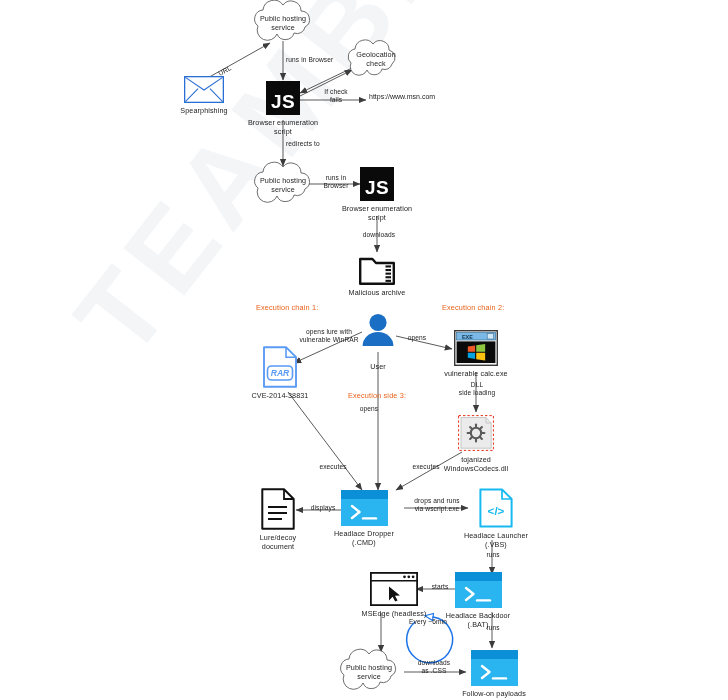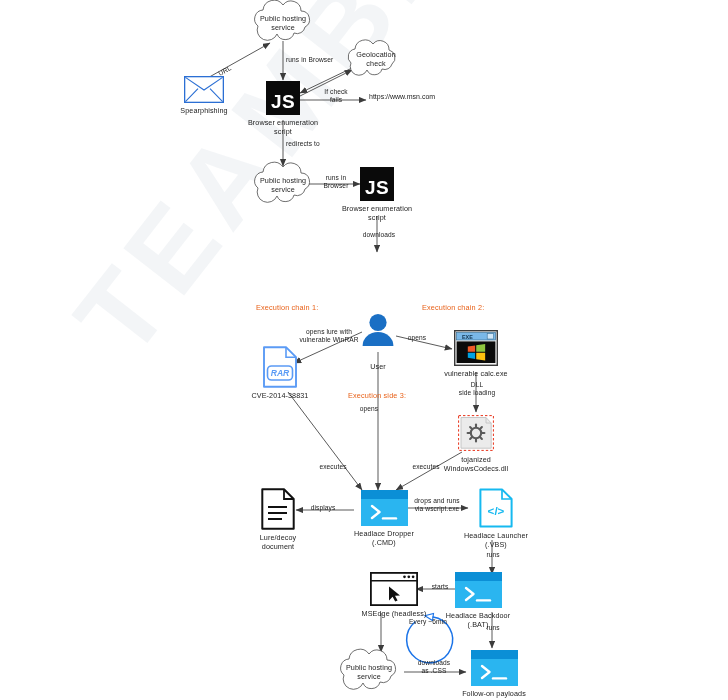--- a/index.html
+++ b/index.html
@@ -202,23 +202,38 @@
   </div>
 
   <div class="node" style="left:318px;top:167px;width:118px;">
     <div class="js-ico">
         <span>JS</span>
       </div>
     <div class="cap">Browser enumeration
 script</div>
   </div>
 
+  <div class="node" style="left:340px;top:255px;width:74px;">
+    <div class="ico arch">
+      <svg viewBox="0 0 36 30" width="36" height="30">
+        <path d="M1.2,4 L1.2,28.8 L34.8,28.8 L34.8,8 L17,8 L13.4,4 z" fill="#ffffff" stroke="#111" stroke-width="2.4" stroke-linejoin="round"></path>
+        <g fill="#111">
+          <rect x="26.5" y="10.4" width="5.5" height="2.1"></rect>
+          <rect x="26.5" y="14.0" width="5.5" height="2.1"></rect>
+          <rect x="26.5" y="17.6" width="5.5" height="2.1"></rect>
+          <rect x="26.5" y="21.2" width="5.5" height="2.1"></rect>
+          <rect x="26.5" y="24.8" width="5.5" height="2.1"></rect>
+        </g>
+      </svg>
+    </div>
+    <div class="cap">Malicious archive</div>
+  </div>
 
   <div class="chainlabel" style="left:256px;top:303px;">Execution chain 1:</div>
-  <div class="chainlabel" style="left:415px;top:303px;padding-left:7px;">Execution chain 2:</div>
+  <div class="chainlabel" style="left:435px;top:303px;padding-left:7px;">Execution chain 2:</div>
   <div class="chainlabel" style="left:348px;top:391px;">Execution side 3:</div>
 
   <div class="node" style="left:360px;top:313px;width:36px;gap:12px;">
     <div class="ico userico">
       <svg viewBox="0 0 36 34" width="36" height="34">
         <circle cx="18" cy="9.5" r="8.6" fill="#1a6fc4"></circle>
         <path d="M2.6,33 a15.4,14 0 0 1 30.8,0 z" fill="#1a6fc4"></path>
       </svg>
     </div>
     <div class="cap">User</div>
@@ -291,21 +306,21 @@
           <line x1="7" y1="19" x2="26" y2="19"></line>
           <line x1="7" y1="25" x2="26" y2="25"></line>
           <line x1="7" y1="31" x2="21" y2="31"></line>
         </g>
       </svg>
     </div>
     <div class="cap">Lure/decoy
 document</div>
   </div>
 
-  <div class="node" style="left:336px;top:490px;width:96px;">
+  <div class="node" style="left:316px;top:490px;width:96px;">
     <div class="ico term">
       <svg viewBox="0 0 47 36" width="47" height="36">
         <rect x="0" y="0" width="47" height="36" fill="#2ab5f0"></rect>
         <rect x="0" y="0" width="47" height="9" fill="#0b8fd6"></rect>
         <g stroke="#ffffff" stroke-width="2.4" fill="none" stroke-linecap="round" stroke-linejoin="round">
           <path d="M11,16 L18.5,22 L11,28"></path>
           <line x1="22" y1="28.4" x2="35" y2="28.4"></line>
         </g>
       </svg>
     </div>

